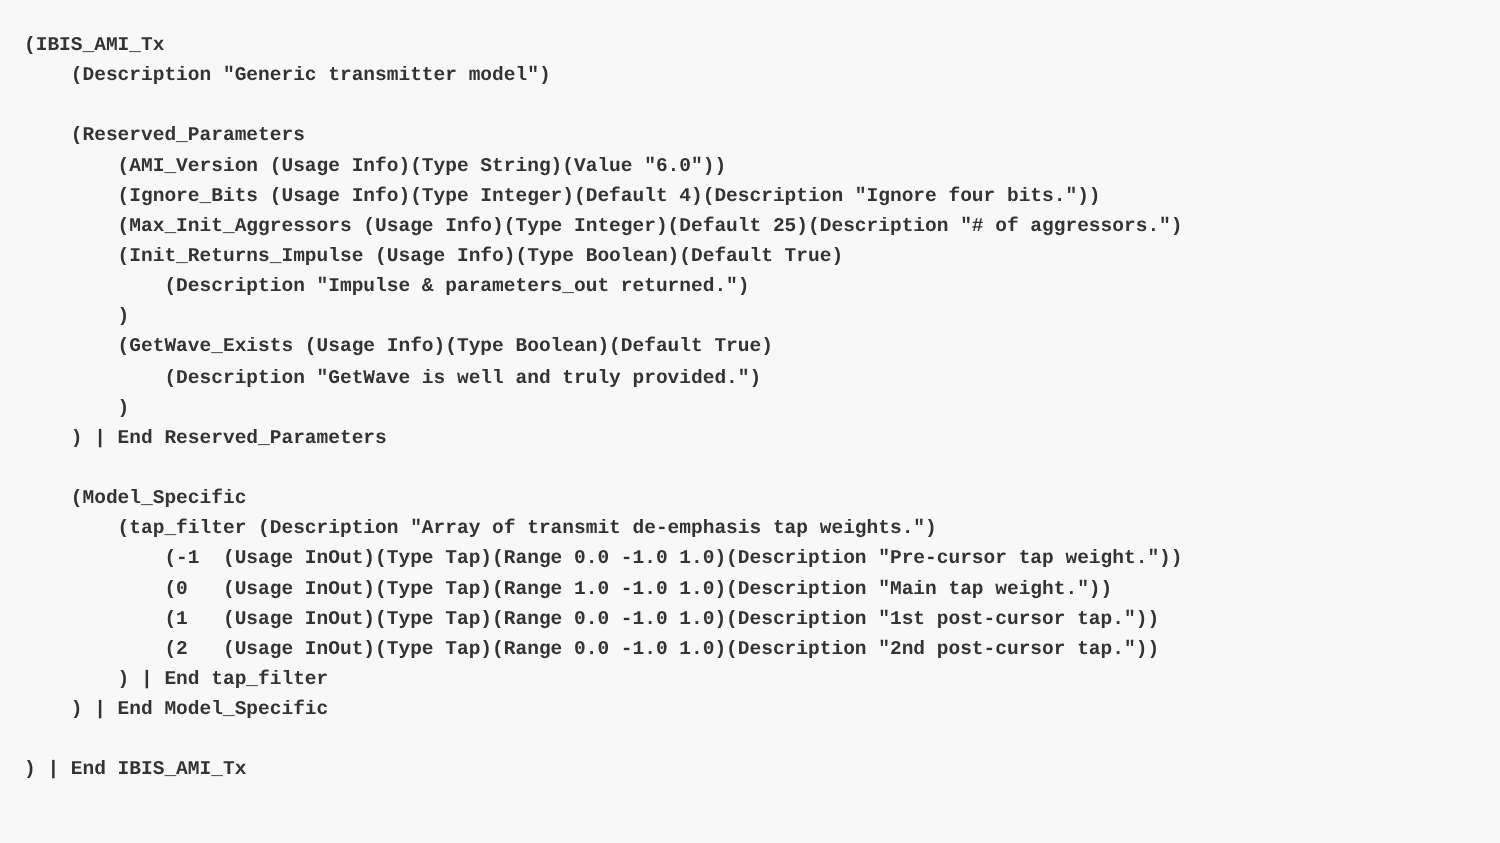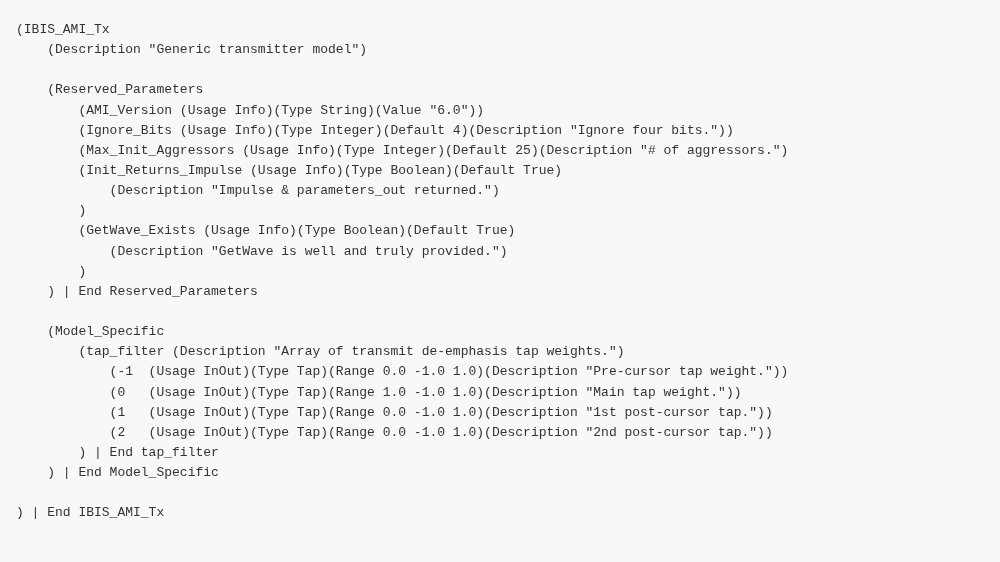--- a/index.html
+++ b/index.html
@@ -18,20 +18,21 @@
       padding: 20px 16px;
       line-height: 1.55;
     }
 
     .code-block {
       white-space: pre;
       font-family: 'Courier New', Courier, monospace;
       font-size: 13px;
       color: #333333;
       line-height: 1.55;
+      font-weight: bold;
     }
   </style>
 </head>
 <body>
 
 <div class="code-block" id="code-container">(IBIS_AMI_Tx
     (Description "Generic transmitter model")
 
     (Reserved_Parameters
         (AMI_Version (Usage Info)(Type String)(Value "6.0"))

